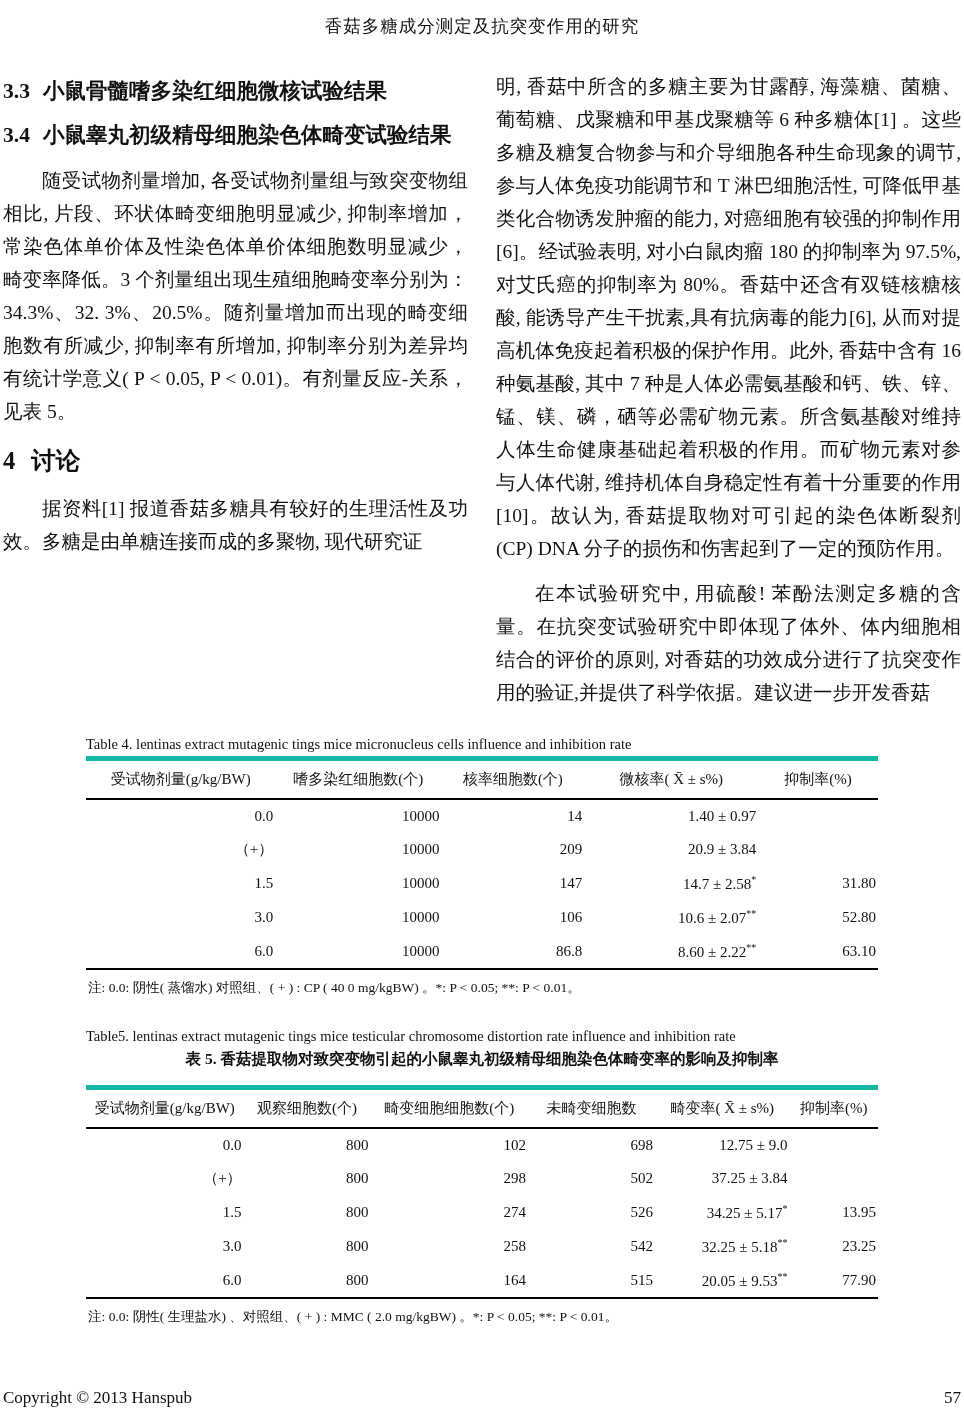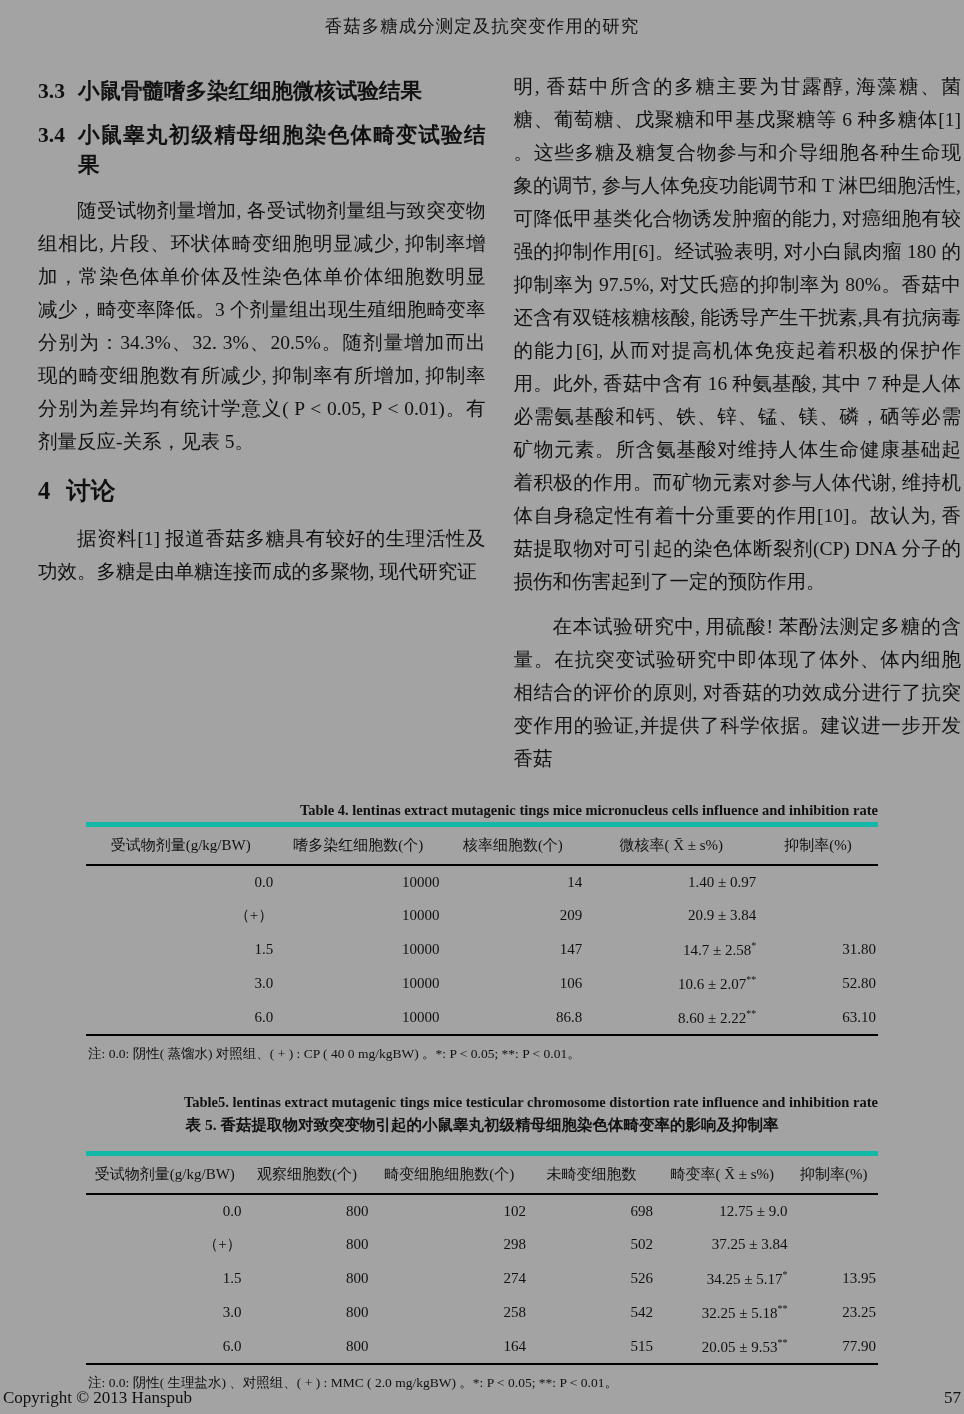--- a/index.html
+++ b/index.html
@@ -1,33 +1,33 @@
 <!DOCTYPE html>
 <html><head>
 <meta charset="utf-8">
 <style>
   html,body{margin:0;padding:0;background:#e8e8e8;}
   .page{
-    width:964px;height:1414px;margin:0 auto;background:#a3a3a3;color:#111;
+    width:964px;height:1414px;margin:0 auto;background:#ffffff;color:#111;
     font-family:"Liberation Serif","DejaVu Serif",serif;
     position:relative;box-sizing:border-box;padding:10px 3px 0;overflow:hidden;
   }
   .doc-title{
     text-align:center;font-size:17.5px;letter-spacing:1px;margin-top:4px;
   }
-  .columns{display:flex;gap:28px;margin-top:32px;margin-left:35px;}
+  .columns{display:flex;gap:28px;margin-top:32px;}
   .col{flex:1;font-size:19.5px;line-height:33px;text-align:justify;text-justify:inter-ideograph;}
   .sec-head{display:flex;gap:13px;font-weight:700;font-size:21.5px;line-height:30px;margin:6px 0 14px;align-items:baseline;}
   .sec-head.big{font-size:24.5px;margin:18px 0 16px;gap:16px;}
   .col p{margin:0 0 12px;text-indent:2em;}
   .col p.noindent{text-indent:0;}
   .tables{width:792px;margin:10px auto 0;}
   .tbl-block{margin-top:14px;}
   .tbl-block.second{margin-top:30px;}
-  .cap-en{text-align:right;font-weight:700;font-size:14.5px;line-height:19px;margin:0 0 2px;}
+  .cap-en{text-align:left;font-weight:400;font-size:14.5px;line-height:19px;margin:0 0 2px;}
   .cap-zh{text-align:center;font-weight:700;font-size:15.5px;line-height:21px;margin:0 0 16px;}
   table{width:100%;border-collapse:collapse;border-top:5px solid #14b8a6;border-bottom:2px solid #000;font-size:15px;table-layout:fixed;}
   thead th{font-weight:400;border-bottom:2px solid #000;padding:9px 2px;text-align:center;}
   tbody td{padding:7.5px 2px;text-align:right;font-family:Liberation Serif, serif;}
   tbody td sup{font-size:10px;}
   .t4 th:nth-child(1),.t4 td:nth-child(1){width:24%;}
   .t4 th:nth-child(2),.t4 td:nth-child(2){width:21%;}
   .t4 th:nth-child(3),.t4 td:nth-child(3){width:18%;}
   .t4 th:nth-child(4),.t4 td:nth-child(4){width:22%;}
   .t4 th:nth-child(5),.t4 td:nth-child(5){width:15%;}

